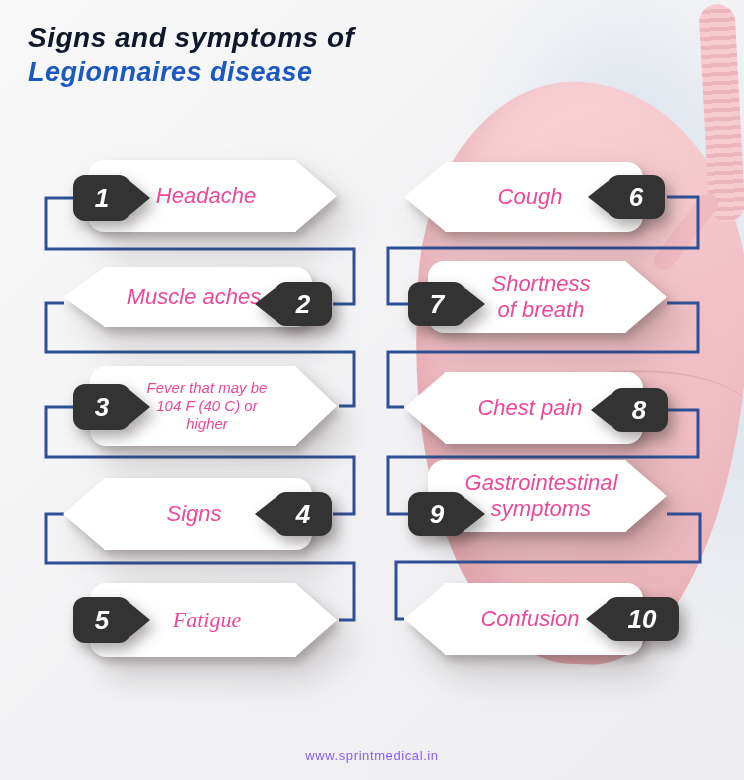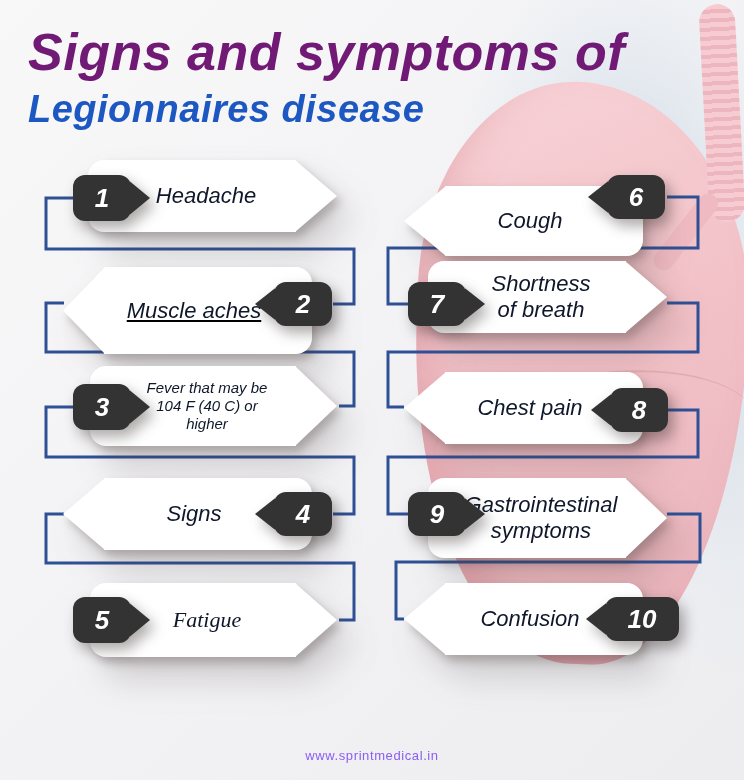--- a/index.html
+++ b/index.html
@@ -30,57 +30,57 @@
     position:absolute;z-index:1;left:704px;top:4px;width:36px;height:218px;
     background:repeating-linear-gradient(180deg,#f6ccd2 0 5px,#edb5bd 5px 9px);
     border-radius:18px;transform:rotate(-3deg);
   }
   .bronchus{
     position:absolute;z-index:1;left:676px;top:186px;width:20px;height:92px;
     background:#efbac1;border-radius:10px;transform:rotate(38deg);
   }
   
   .title{position:absolute;z-index:3;left:28px;top:20px;font-style:italic;font-weight:700;line-height:1.26;}
-  .title .t1{font-size:52px;color:#701a75;letter-spacing:.5px;}
-  .title .t2{font-size:38px;color:#1c57c2;letter-spacing:.5px;}
+  .title .t1{font-size:28px;color:#0f172a;letter-spacing:.5px;}
+  .title .t2{font-size:27px;color:#1c57c2;letter-spacing:.5px;}
   
   .connectors{position:absolute;z-index:2;left:0;top:0;pointer-events:none;}
   .connectors polyline{fill:none;stroke:#2e5095;stroke-width:3;}
   
   .banner{
     position:absolute;z-index:3;background:#fff;display:flex;align-items:center;justify-content:center;
     filter:drop-shadow(4px 6px 5px rgba(70,55,55,.30)) drop-shadow(14px 20px 16px rgba(70,55,55,.20));
   }
   .banner.point-right{border-radius:16px 0 0 16px;}
   .banner.point-right::after{
     content:'';position:absolute;left:calc(100% - 1px);top:0;width:42px;height:100%;
     background:#fff;clip-path:polygon(0 0,100% 50%,0 100%);
   }
   .banner.point-left{border-radius:0 16px 16px 0;}
   .banner.point-left::before{
     content:'';position:absolute;right:calc(100% - 1px);top:0;width:42px;height:100%;
     background:#fff;clip-path:polygon(100% 0,0 50%,100% 100%);
   }
   .banner-label{
-    color:#0f172a;font-style:italic;font-size:22px;line-height:1.18;
+    color:#ec4899;font-style:italic;font-size:22px;line-height:1.18;
     text-align:center;white-space:pre-line;position:relative;z-index:1;
   }
   .point-right .banner-label{transform:translateX(14px);}
   .point-left .banner-label{transform:translateX(-14px);}
   #b3 .banner-label{font-size:15px;font-style:italic;}
   
   #b1{left:88px;top:160px;width:208px;height:72px;}
-  #b2{left:104px;top:267px;width:208px;height:87px;text-decoration:underline;}
+  #b2{left:104px;top:267px;width:208px;height:60px;}
   #b3{left:90px;top:366px;width:206px;height:80px;}
   #b4{left:104px;top:478px;width:208px;height:72px;}
   #b5{left:90px;top:583px;width:206px;height:74px;font-family:Liberation Serif, serif;}
-  #b6{left:445px;top:162px;width:198px;height:70px;margin-top:24px;}
+  #b6{left:445px;top:162px;width:198px;height:70px;}
   #b7{left:428px;top:261px;width:198px;height:72px;}
   #b8{left:445px;top:372px;width:198px;height:72px;}
-  #b9{left:428px;top:478px;width:198px;height:80px;}
+  #b9{left:428px;top:460px;width:198px;height:72px;}
   #b10{left:445px;top:583px;width:198px;height:72px;}
   
   .badge{
     position:absolute;z-index:4;background:#333333;color:#ffffff;
     display:flex;align-items:center;justify-content:center;
     font-style:italic;font-weight:700;font-size:26px;border-radius:12px;
     filter:drop-shadow(5px 7px 7px rgba(50,40,40,.40));
   }
   .badge.tip-right::after{
     content:'';position:absolute;left:calc(100% - 1px);top:14%;width:20px;height:72%;

